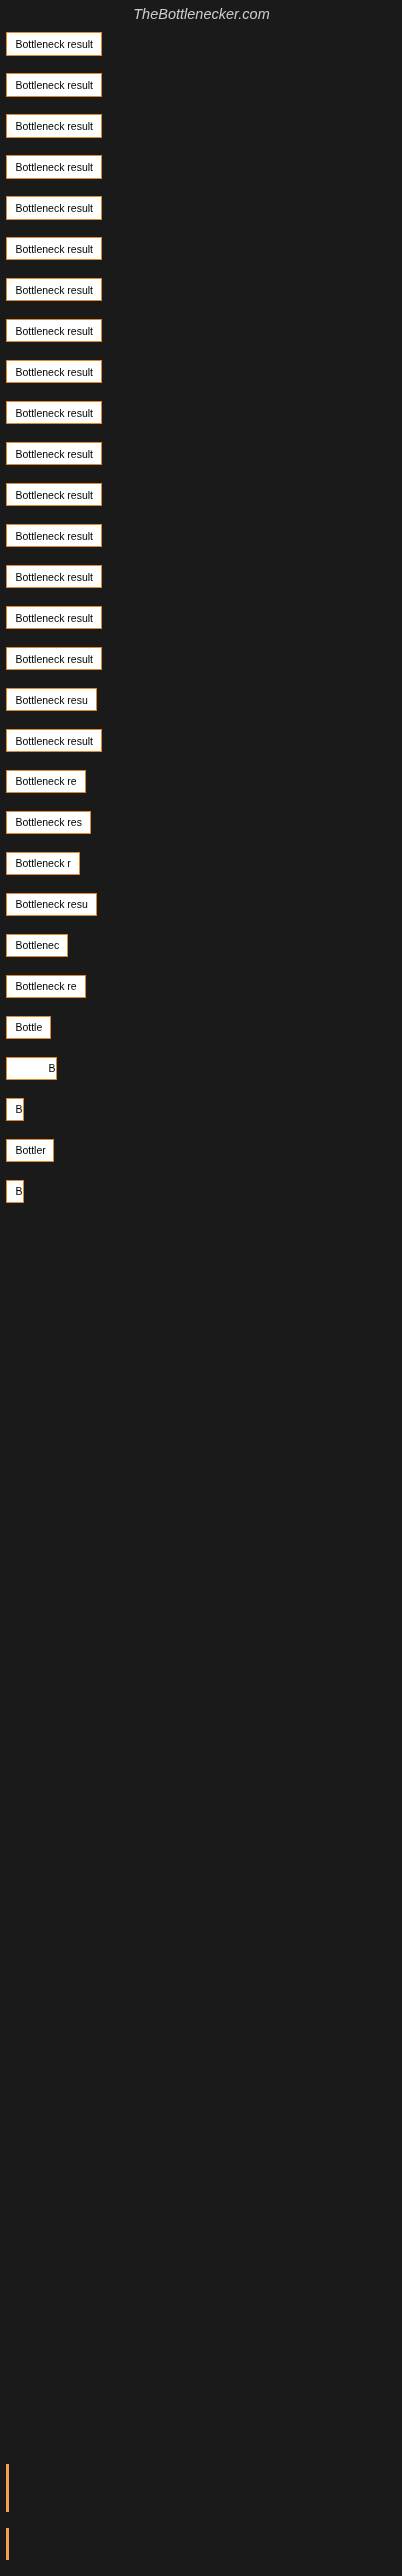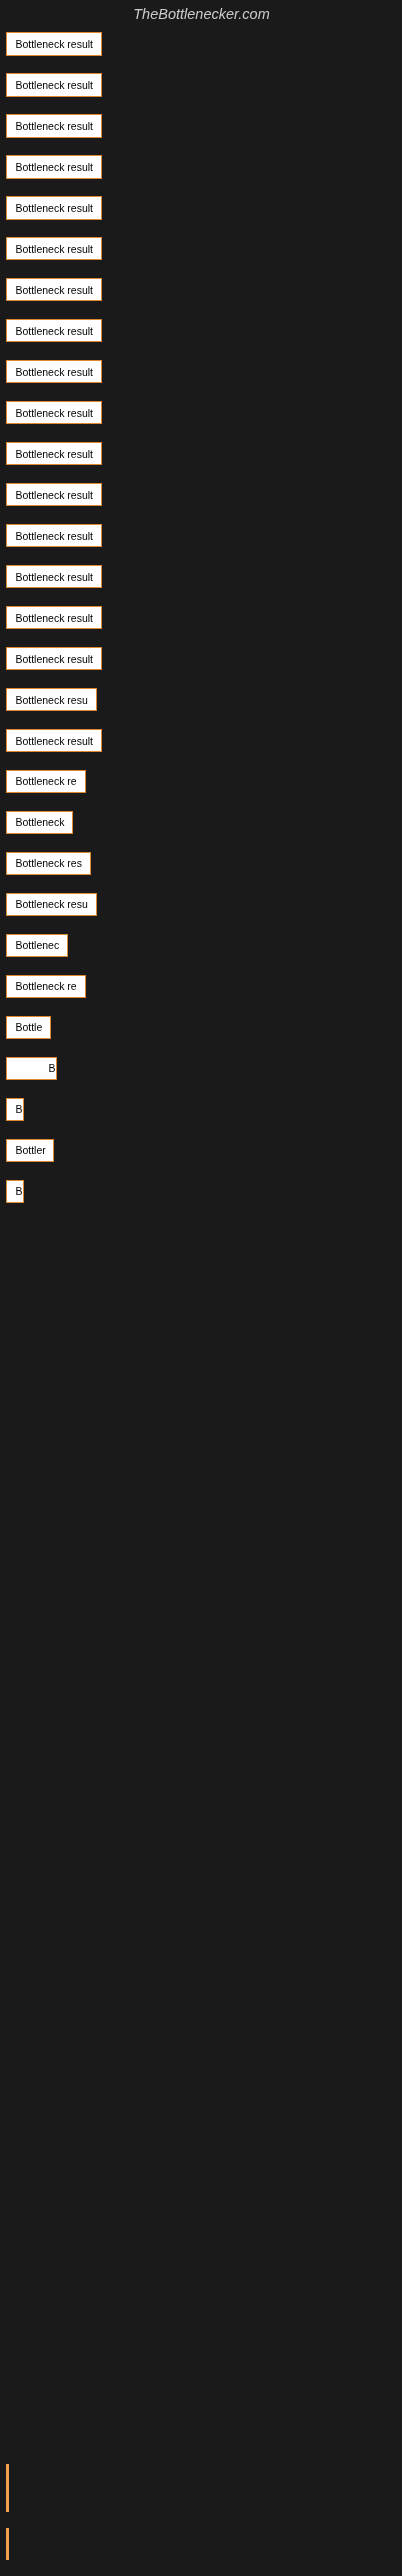--- a/index.html
+++ b/index.html
@@ -62,22 +62,22 @@
     <div class="row"><div class="bottleneck-item" style="max-width: 125px; overflow: hidden;">Bottleneck result</div></div>
     <div class="row"><div class="bottleneck-item" style="max-width: 125px; overflow: hidden;">Bottleneck result</div></div>
     <div class="row"><div class="bottleneck-item" style="max-width: 125px; overflow: hidden;">Bottleneck result</div></div>
     <div class="row"><div class="bottleneck-item" style="max-width: 125px; overflow: hidden;">Bottleneck result</div></div>
     <div class="row"><div class="bottleneck-item" style="max-width: 125px; overflow: hidden;">Bottleneck result</div></div>
     <div class="row"><div class="bottleneck-item" style="max-width: 125px; overflow: hidden;">Bottleneck result</div></div>
     <div class="row"><div class="bottleneck-item" style="max-width: 125px; overflow: hidden;">Bottleneck result</div></div>
     <div class="row"><div class="bottleneck-item" style="max-width: 105px; overflow: hidden;">Bottleneck resu</div></div>
     <div class="row"><div class="bottleneck-item" style="max-width: 117px; overflow: hidden;">Bottleneck result</div></div>
     <div class="row"><div class="bottleneck-item" style="max-width: 95px; overflow: hidden;">Bottleneck re</div></div>
-    <div class="row"><div class="bottleneck-item" style="max-width: 72px; overflow: hidden;">Bottleneck</div></div>
     <div class="row"><div class="bottleneck-item" style="max-width: 97px; overflow: hidden; text-align: center;">Bottleneck res</div></div>
+    <div class="row"><div class="bottleneck-item" style="max-width: 81px; overflow: hidden;">Bottleneck r</div></div>
     <div class="row"><div class="bottleneck-item" style="max-width: 103px; overflow: hidden;">Bottleneck resu</div></div>
     <div class="row"><div class="bottleneck-item" style="max-width: 68px; overflow: hidden;">Bottlenec</div></div>
     <div class="row"><div class="bottleneck-item" style="max-width: 93px; overflow: hidden;">Bottleneck re</div></div>
     <div class="row"><div class="bottleneck-item" style="max-width: 47px; overflow: hidden;">Bottle</div></div>
     <div class="row"><div class="bottleneck-item" style="max-width: 36px; overflow: hidden; padding-left: 41px;">Bott</div></div>
     <div class="row"><div class="bottleneck-item" style="max-width: 16px; overflow: hidden;">B</div></div>
     <div class="row"><div class="bottleneck-item" style="max-width: 48px; overflow: hidden;">Bottler</div></div>
     <div class="row"><div class="bottleneck-item" style="max-width: 14.5px; overflow: hidden;">B</div></div>
   </div>
 

